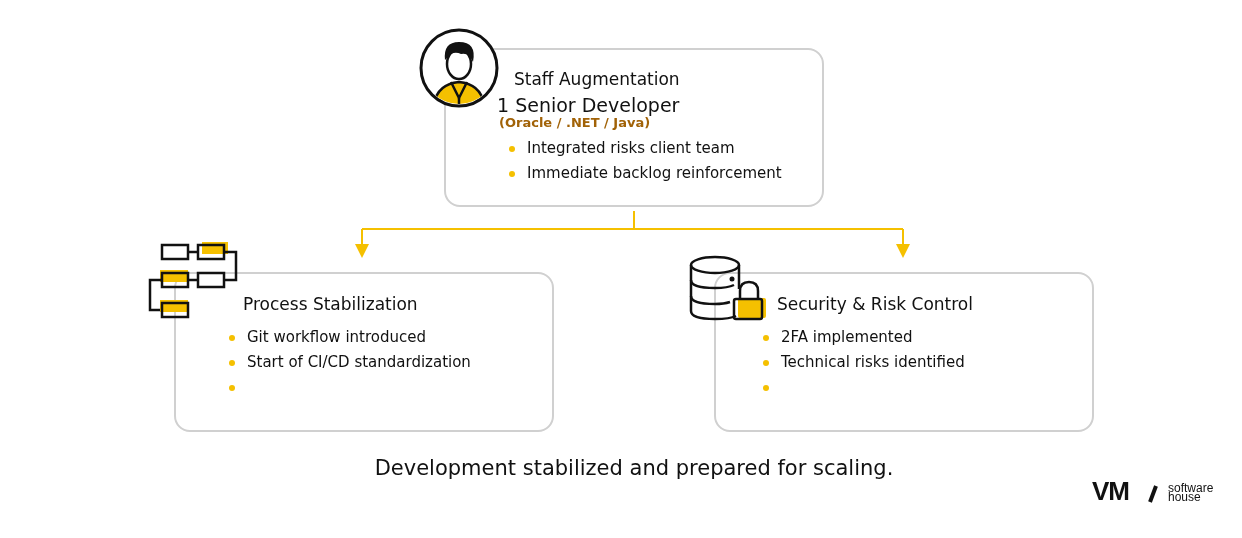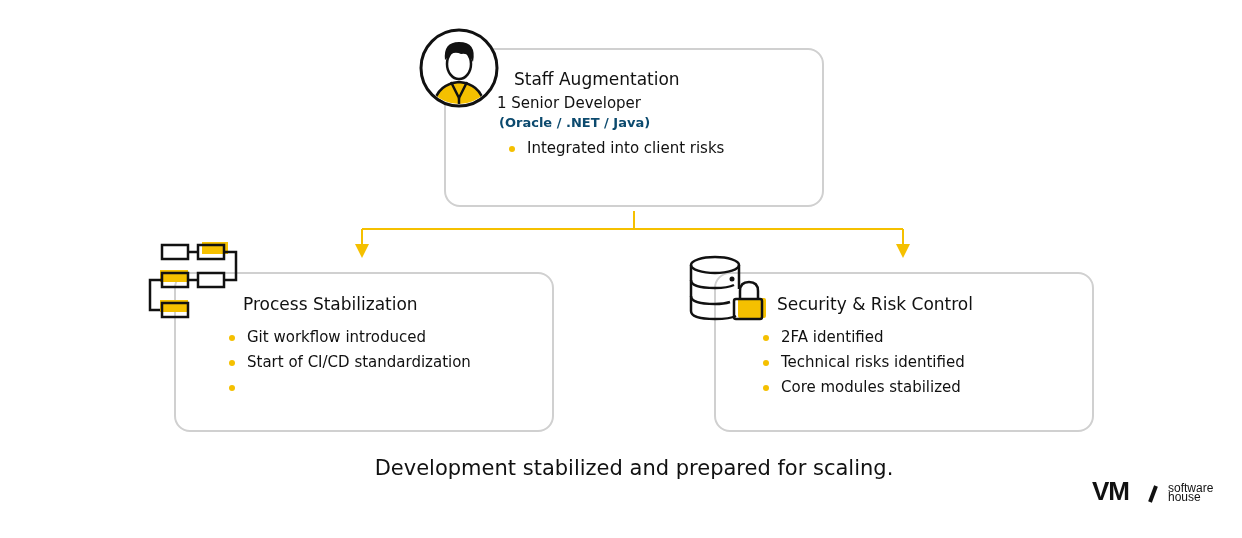--- a/index.html
+++ b/index.html
@@ -1,21 +1,21 @@
 <!DOCTYPE html>
 <html><head>
 <meta charset="utf-8">
 <style>
   html, body { margin:0; padding:0; background:#ffffff; }
   body { width:1242px; height:538px; position:relative; overflow:hidden;
          font-family:"DejaVu Sans", "Liberation Sans", sans-serif; color:#111; }
   .box { position:absolute; border:2.5px solid #d0d0d0; border-radius:16px; background:#fff; box-sizing:border-box; }
   .title { position:absolute; font-weight:normal; font-size:17px; color:#111; white-space:nowrap; }
-  .sub { position:absolute; font-size:15px; color:#111; white-space:nowrap; }
-  .tech { position:absolute; font-size:13px; font-weight:bold; color:#0c4a6e; white-space:nowrap; }
+  .sub { position:absolute; font-size:19px; color:#111; white-space:nowrap; }
+  .tech { position:absolute; font-size:13px; font-weight:bold; color:#a16207; white-space:nowrap; }
   ul.bullets { position:absolute; margin:0; padding:0; list-style:none; }
   ul.bullets li { font-size:15px; line-height:25px; white-space:nowrap; position:relative; padding-left:18px; color:#111; }
   ul.bullets li .dot { position:absolute; left:0; top:10px; width:6px; height:6px; border-radius:50%; background:#f5c000; }
   .footer { position:absolute; left:0; width:1196px; top:456px; text-align:center; font-size:21px; color:#111;padding-left:36px; }
   .logo { position:absolute; left:1092px; top:476px; }
   .logo .vm { font-weight:bold; font-size:26px; letter-spacing:-1px; color:#111; font-family:"Liberation Sans", sans-serif; }
   .logo .tag { position:absolute; left:76px; top:8px; font-size:12px; line-height:9px; color:#111; font-family:"Liberation Sans", sans-serif; }
   svg { position:absolute; overflow:visible; }
 </style>
 </head>
@@ -41,21 +41,22 @@
     <path d="M32 54 L40 70 L48 54" fill="none" stroke="#111" stroke-width="2.5"></path>
     <path d="M40 70 L40 82" stroke="#111" stroke-width="2.5"></path>
   </g>
   <ellipse cx="40" cy="36" rx="12" ry="15" fill="#fff" stroke="#111" stroke-width="2.5"></ellipse>
   <path d="M26 32 Q24 14 40 14 Q58 14 54 34 Q50 24 42 26 Q34 22 28 30 Z" fill="#111"></path>
 </svg>
 <div class="title" style="left:514px;top:69px;">Staff Augmentation</div>
 <div class="sub" style="left:497px;top:94px;">1 Senior Developer</div>
 <div class="tech" style="left:499px;top:115px;">(Oracle / .NET / Java)</div>
 <ul class="bullets" style="left:509px;top:136px;">
-  <li><span class="dot"></span><span>Integrated into client risks</span></li>
+  <li><span class="dot"></span><span>Integrated risks client team</span></li>
+  <li><span class="dot"></span><span>Immediate backlog reinforcement</span></li>
 </ul>
 
 <div class="box" style="left:174px;top:272px;width:380px;height:160px;"></div>
 <svg style="left:146px;top:240px;" width="96" height="85" viewBox="0 0 96 85">
   <rect x="16" y="5" width="26" height="14" fill="#fff" stroke="#111" stroke-width="2.5"></rect>
   <rect x="56" y="2" width="26" height="12" fill="#f5c000"></rect>
   <rect x="52" y="5" width="26" height="14" fill="none" stroke="#111" stroke-width="2.5"></rect>
   <line x1="42" y1="12" x2="52" y2="12" stroke="#111" stroke-width="2.5"></line>
   <path d="M78 12 L90 12 L90 40 L78 40" fill="none" stroke="#111" stroke-width="2.5"></path>
   <rect x="52" y="33" width="26" height="14" fill="#fff" stroke="#111" stroke-width="2.5"></rect>
@@ -80,23 +81,23 @@
   <path d="M51 10 L51 34" fill="none" stroke="#111" stroke-width="2.5"></path>
   <path d="M3 25 Q3 33 27 33 Q40 33 46 30" fill="none" stroke="#111" stroke-width="2.5"></path>
   <path d="M3 41 Q3 49 27 49 Q36 49 42 47" fill="none" stroke="#111" stroke-width="2.5"></path>
   <circle cx="44" cy="24" r="2.5" fill="#111"></circle>
   <path d="M52 44 L52 36 Q52 27 61 27 Q70 27 70 36 L70 44" fill="none" stroke="#111" stroke-width="2.5"></path>
   <rect x="50" y="43" width="28" height="20" rx="2" fill="#f5c000"></rect>
   <rect x="46" y="44" width="28" height="20" rx="2" fill="none" stroke="#111" stroke-width="2.5"></rect>
 </svg>
 <div class="title" style="left:777px;top:294px;">Security &amp; Risk Control</div>
 <ul class="bullets" style="left:763px;top:325px;">
-  <li><span class="dot"></span><span>2FA identified</span></li>
+  <li><span class="dot"></span><span>2FA implemented</span></li>
   <li><span class="dot"></span><span>Technical risks identified</span></li>
-  <li><span class="dot"></span><span>Core modules stabilized</span></li>
+  <li><span class="dot"></span></li>
 </ul>
 
 <div class="footer">Development stabilized and prepared for scaling.</div>
 
 <div class="logo">
   <span class="vm">VM</span>
   <svg style="left:55px;top:8px;" width="12" height="20" viewBox="0 0 12 20">
     <path d="M9 2 L3 18" stroke="#111" stroke-width="4"></path>
   </svg>
   <div class="tag">

